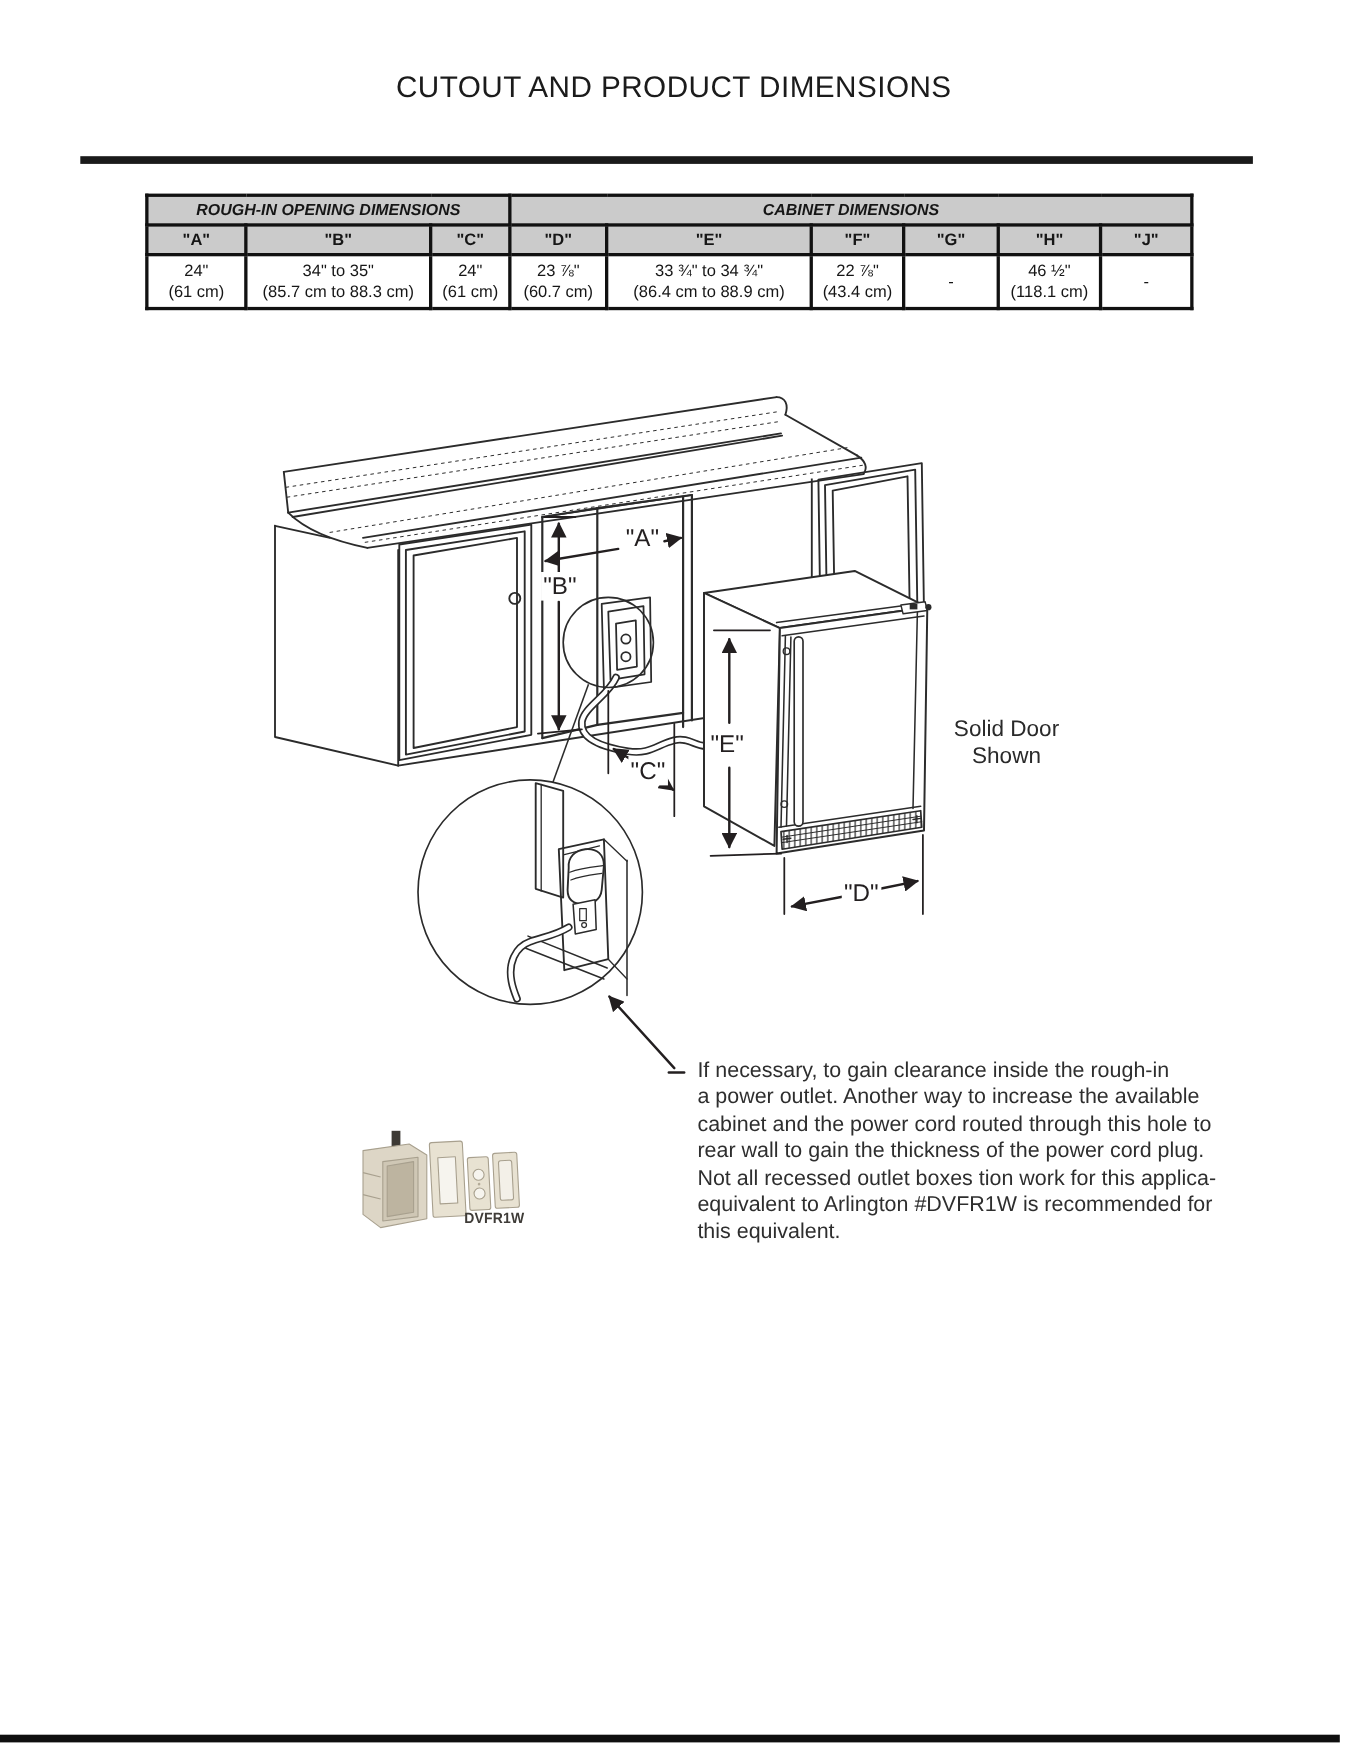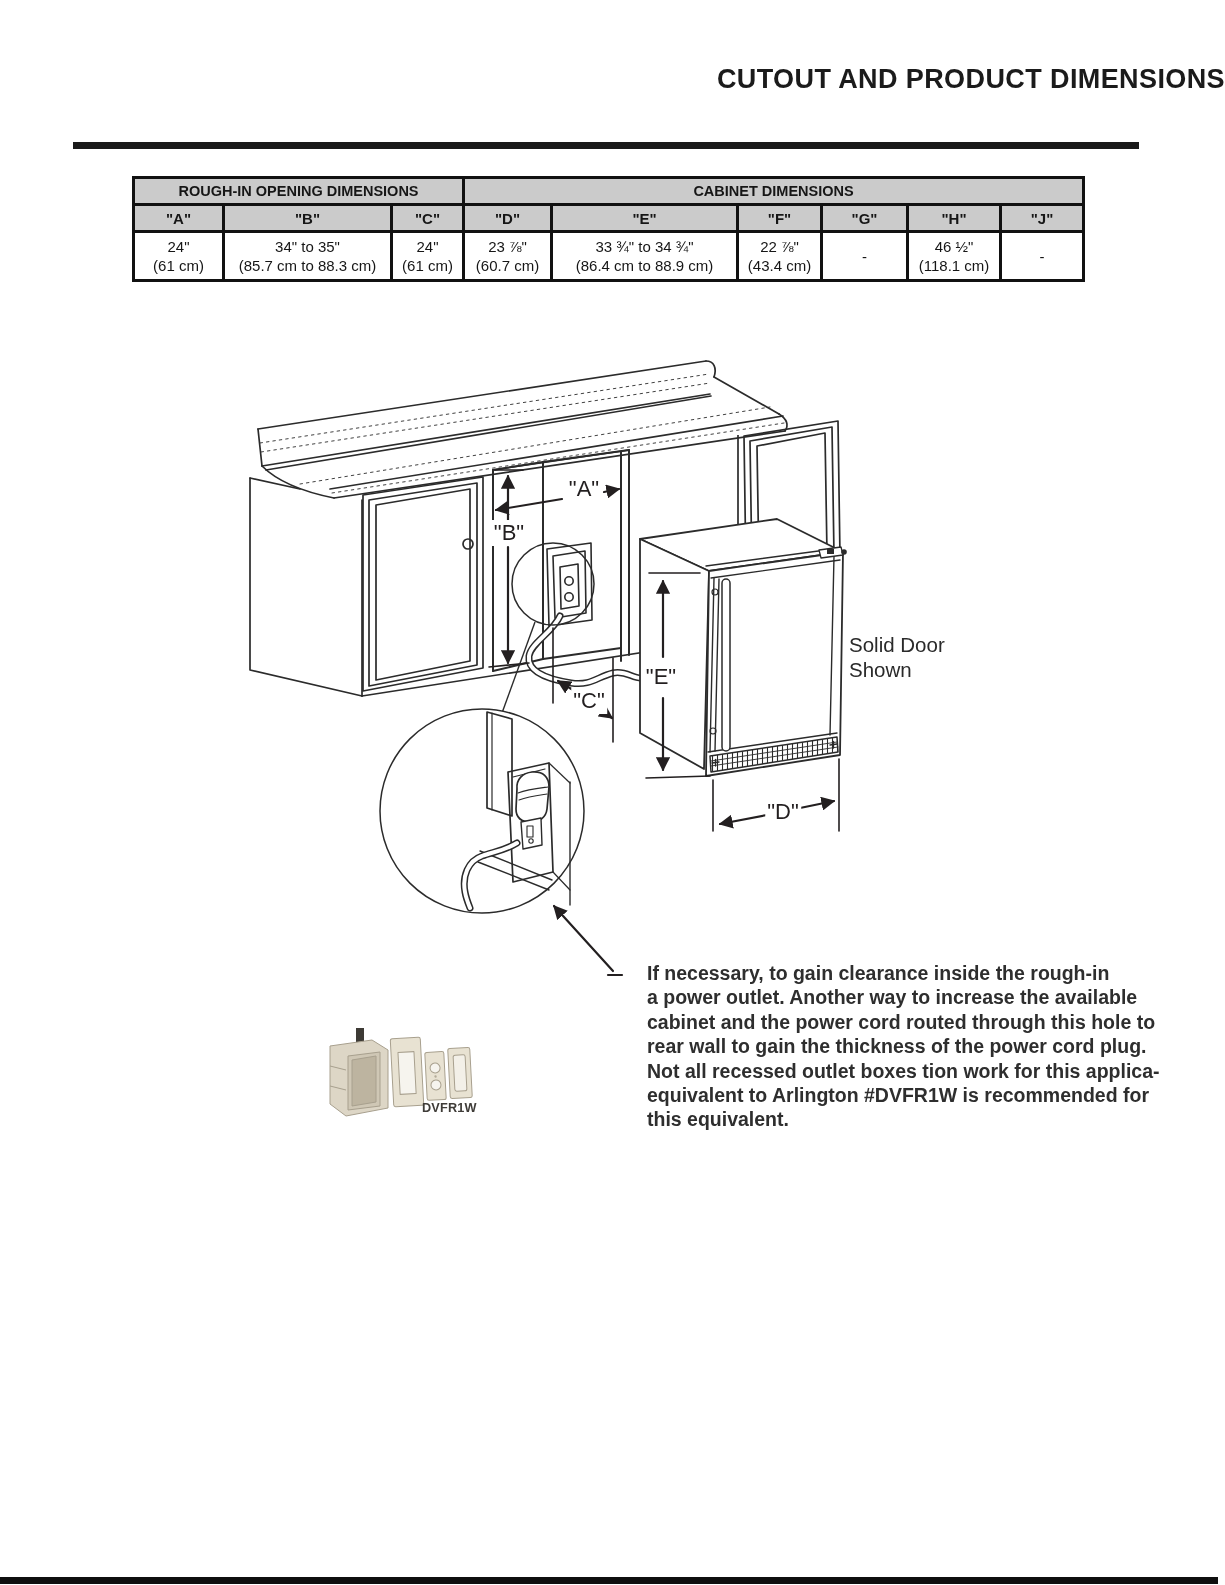--- a/index.html
+++ b/index.html
@@ -1,34 +1,34 @@
 <!DOCTYPE html>
 <html><head>
 <meta charset="utf-8">
 <style>
   html,body{margin:0;padding:0;background:#fff;}
   .page{position:relative;width:1225px;height:1585px;background:#ffffff;overflow:hidden;
         font-family:"Liberation Sans",sans-serif;color:#1d1d1d;}
-  .title{position:absolute;left:0;right:0;top:64px;text-align:right;font-size:27px;
-         font-weight:bold;letter-spacing:.4px;color:#1b1b1b;margin:0;}
+  .title{position:absolute;left:0;right:0;top:64px;text-align:center;font-size:27px;
+         font-weight:normal;letter-spacing:.4px;color:#1b1b1b;margin:0;}
   .rule{position:absolute;left:73px;top:142px;width:1066px;height:7px;background:#1a1a1a;}
   table.dims{position:absolute;left:132px;top:176px;width:950px;border-collapse:collapse;
              table-layout:fixed;font-size:15px;color:#161616;}
   table.dims td{border:3px solid #111;text-align:center;vertical-align:middle;padding:0;}
-  table.dims tr.grp td{background:#cbcbcb;font-weight:bold;height:24px;font-size:14.5px;}
+  table.dims tr.grp td{background:#cbcbcb;font-weight:bold;height:24px;font-size:14.5px;font-style:italic;}
   table.dims tr.cols td{background:#cbcbcb;font-weight:bold;height:24px;}
   table.dims tr.vals td{height:46px;background:#fff;}
   .sz,.mt{line-height:19px;}
   .art{position:absolute;left:0;top:0;z-index:1;}
   .dim{position:absolute;transform:translate(-50%,-50%);font-size:22px;color:#231f20;
        background:#fff;padding:0 2px;z-index:3;white-space:nowrap;}
-  .caption{position:absolute;left:849px;top:632px;width:132px;text-align:left;
+  .caption{position:absolute;left:849px;top:650px;width:132px;text-align:center;
            font-size:20.5px;line-height:25px;color:#2a2a2a;z-index:3;}
-  .note{position:absolute;left:647px;top:961px;font-size:19.5px;line-height:24.4px;
-        color:#2e2e2e;z-index:3;font-weight:bold;}
+  .note{position:absolute;left:634px;top:961px;font-size:19.5px;line-height:24.4px;
+        color:#2e2e2e;z-index:3;}
   .note div{white-space:nowrap;}
   .photo{position:absolute;left:318px;top:1026px;width:164px;height:100px;z-index:3;}
   .photo-label{position:absolute;left:422px;top:1100px;font-size:13.5px;font-weight:bold;
                color:#3f3c38;letter-spacing:.2px;transform:scaleX(.94);transform-origin:left;z-index:4;}
   .footbar{position:absolute;left:0;top:1577px;width:1218px;height:7px;background:#0f0f0f;}
 </style>
 </head>
 <body>
 
 <div class="page">

